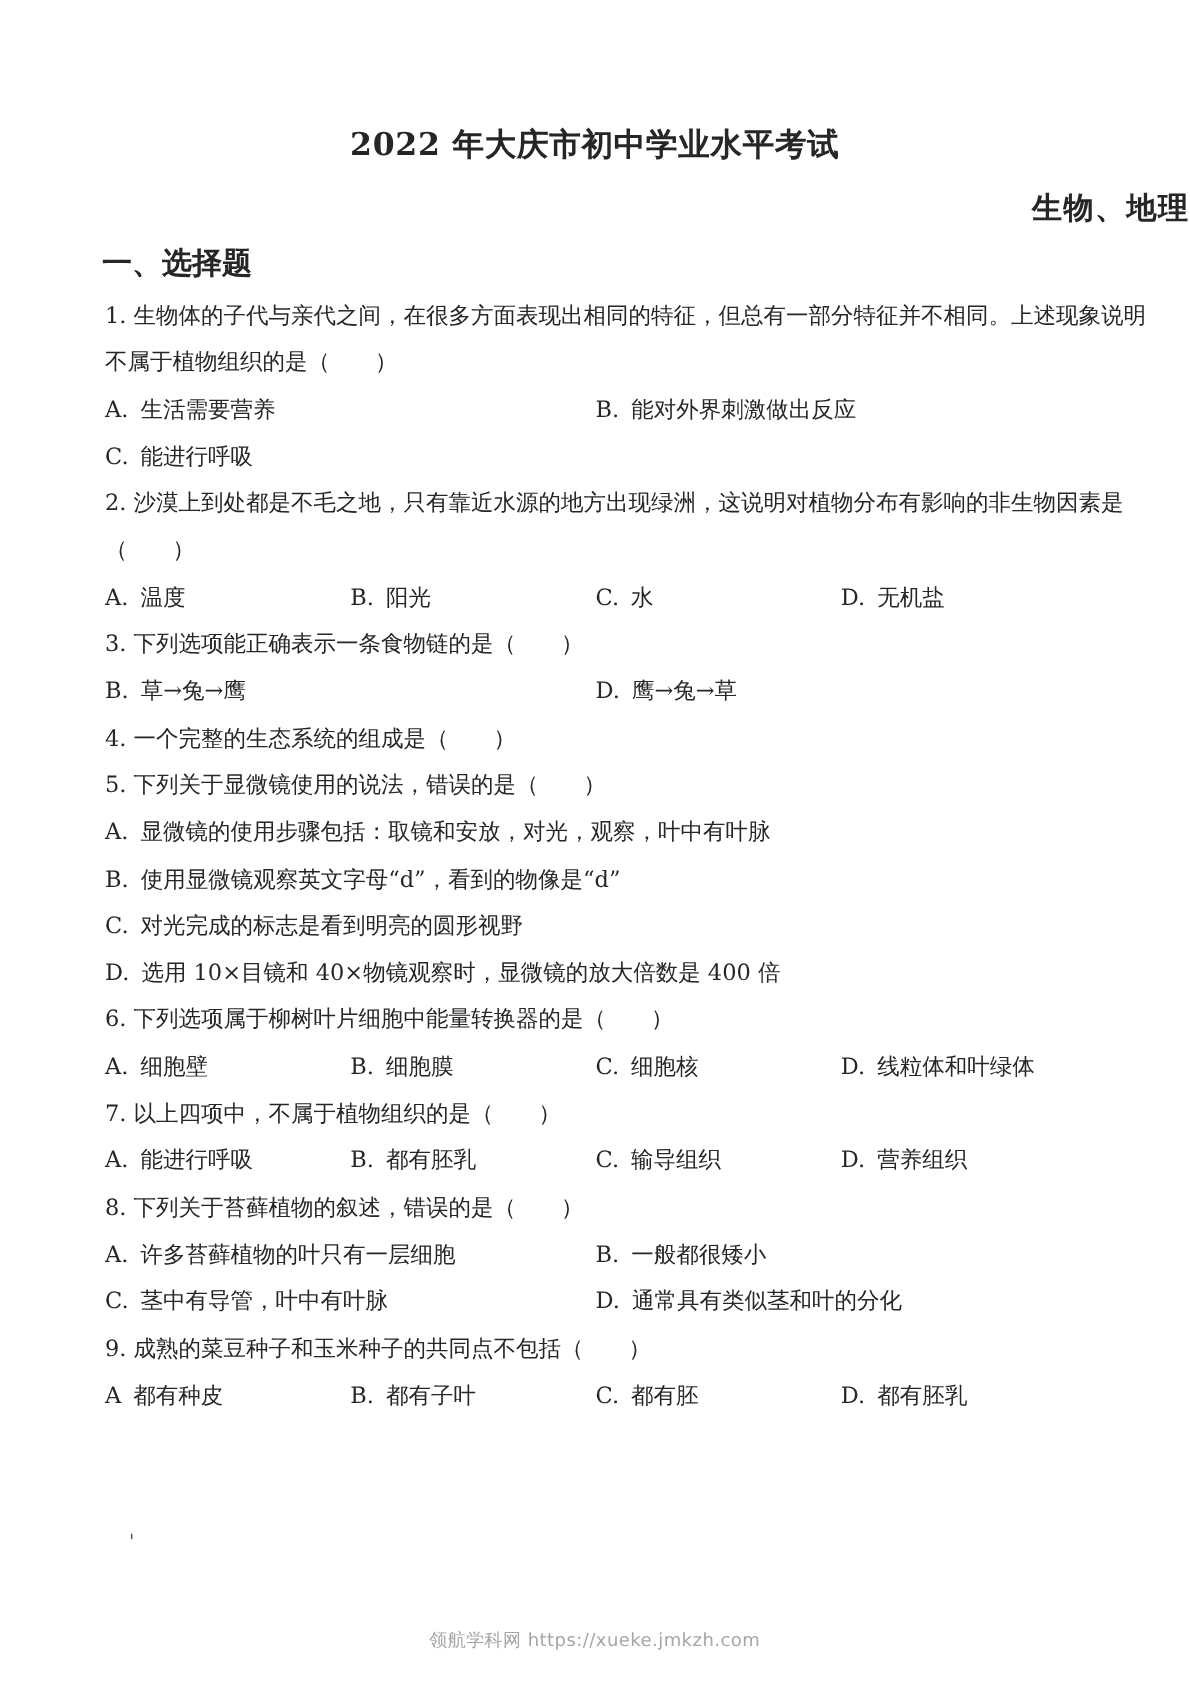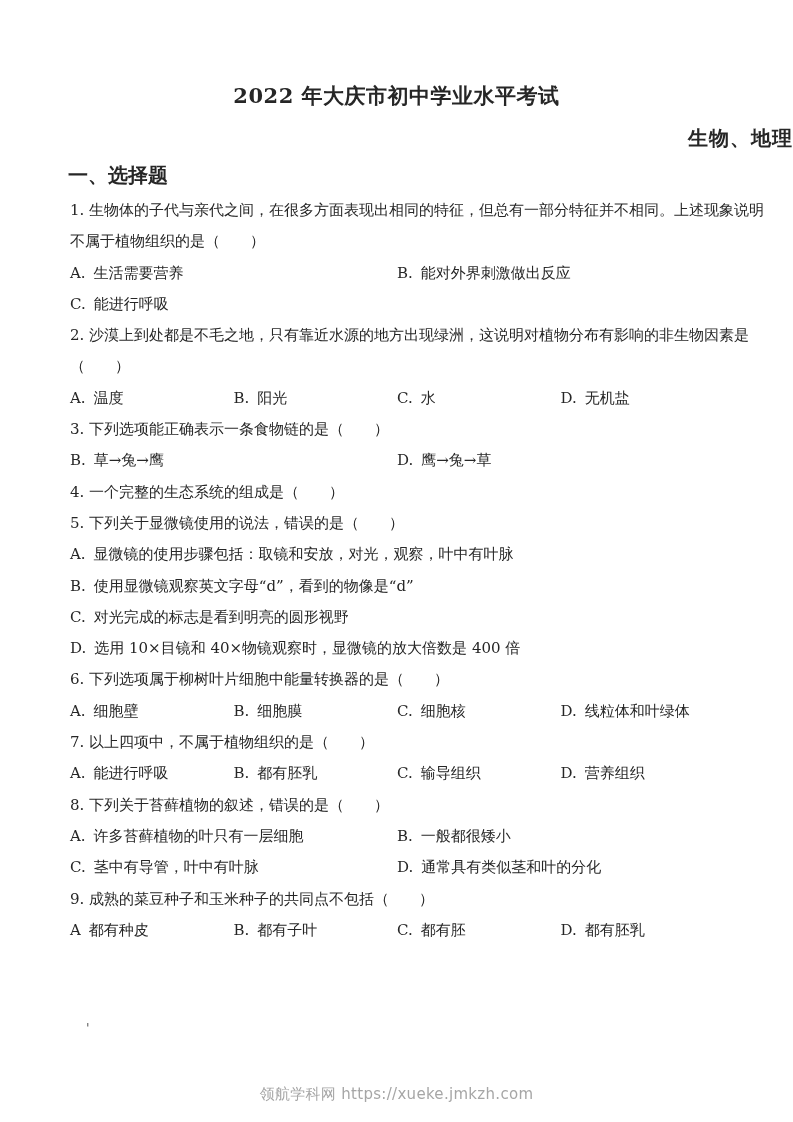--- a/index.html
+++ b/index.html
@@ -31,21 +31,21 @@
     height:31.3px;line-height:31.3px;
     font-size:15px;white-space:pre;
   }
   .g2{display:grid;grid-template-columns:327px 327px;}
   .g4{display:grid;grid-template-columns:163.5px 163.5px 163.5px 163.5px;}
   .ol{margin-right:8px;}
   .footer{
     position:absolute;top:1069px;left:0;width:100%;
     text-align:center;
     font-family:"DejaVu Sans","Liberation Sans",sans-serif;
-    font-size:15px;color:#a6a6a6;letter-spacing:0.3px;
+    font-size:12px;color:#a6a6a6;letter-spacing:0.3px;
   }
   .stray{
     position:absolute;left:86px;top:1005px;
     font-size:13px;color:#555555;
   }
 </style>
 </head>
 <body>
 
 <div class="page">

